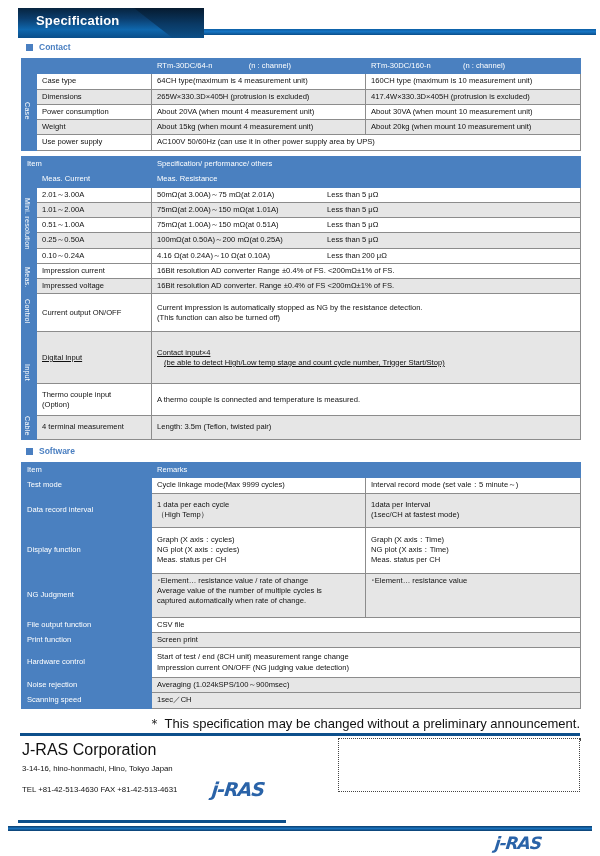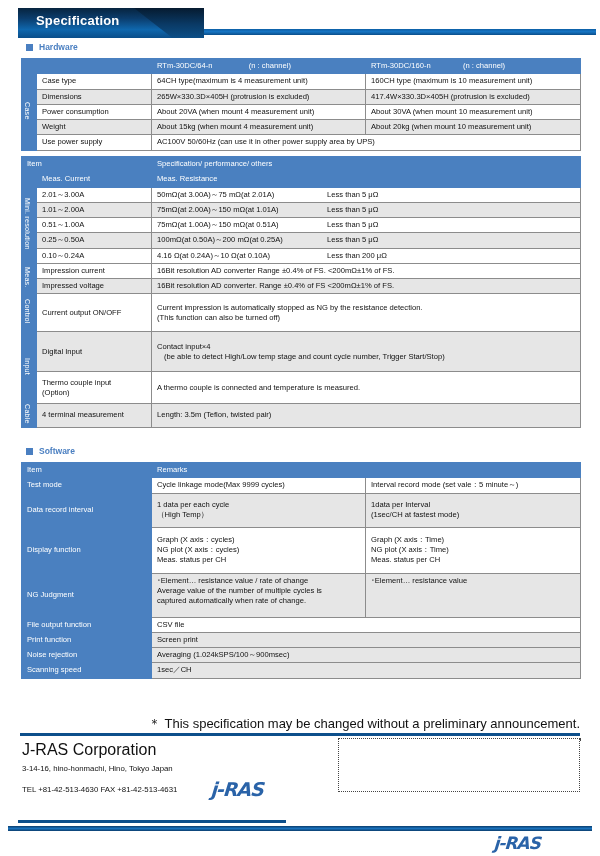--- a/index.html
+++ b/index.html
@@ -189,21 +189,21 @@
 
 <div class="banner-wrap">
   <div class="banner-rule"></div>
   <div class="banner-block"></div>
   <div class="banner-wedge"></div>
   <div class="banner-title">Specification</div>
 </div>
 
 <div class="section-head" style="top:42px;">
   <span class="sq"></span>
-  <span>Hardware</span>
+  <span>Contact</span>
 </div>
 
 <table class="spec" style="left:21px; top:58px; width:559px;">
   <colgroup>
     <col style="width:15px">
     <col style="width:115px">
     <col style="width:214px">
     <col style="width:215px">
   </colgroup>
   <tbody>
@@ -308,21 +308,21 @@
 
     <tr style="height:38px;">
       <td class="vlabel"><span>Control</span></td>
       <td class="white">Current output ON/OFF</td>
       <td class="white nopad-cell">
         <span class="cellline">Current impression is automatically stopped as NG by the resistance detection.</span>
         <span class="cellline">(This function can also be turned off)</span>
       </td>
     </tr>
 
-    <tr style="height:40px;">
+    <tr style="height:52px;text-decoration:underline;">
       <td class="vlabel" rowspan="2"><span>Input</span></td>
       <td class="alt">Digital Input</td>
       <td class="alt nopad-cell">
         <span class="cellline">Contact input×4</span>
         <span class="cellline indent">(be able to detect High/Low temp stage and count cycle number, Trigger Start/Stop)</span>
       </td>
     </tr>
     <tr style="height:32px;">
       <td class="white">
         <span class="cellline">Thermo couple input</span>
@@ -402,20 +402,27 @@
 
     <tr>
       <td class="hdr">File output function</td>
       <td class="white" colspan="2">CSV file</td>
     </tr>
     <tr>
       <td class="hdr">Print function</td>
       <td class="alt" colspan="2">Screen print</td>
     </tr>
 
+    <tr style="height:30px;">
+      <td class="hdr">Hardware control</td>
+      <td class="white nopad-cell" colspan="2">
+        <span class="cellline">Start of test / end (8CH unit) measurement range change</span>
+        <span class="cellline">Impression current ON/OFF (NG judging value detection)</span>
+      </td>
+    </tr>
 
     <tr>
       <td class="hdr">Noise rejection</td>
       <td class="alt" colspan="2">Averaging  (1.024kSPS/100～900msec)</td>
     </tr>
     <tr>
       <td class="hdr">Scanning speed</td>
       <td class="alt" colspan="2">1sec／CH</td>
     </tr>
   </tbody>

